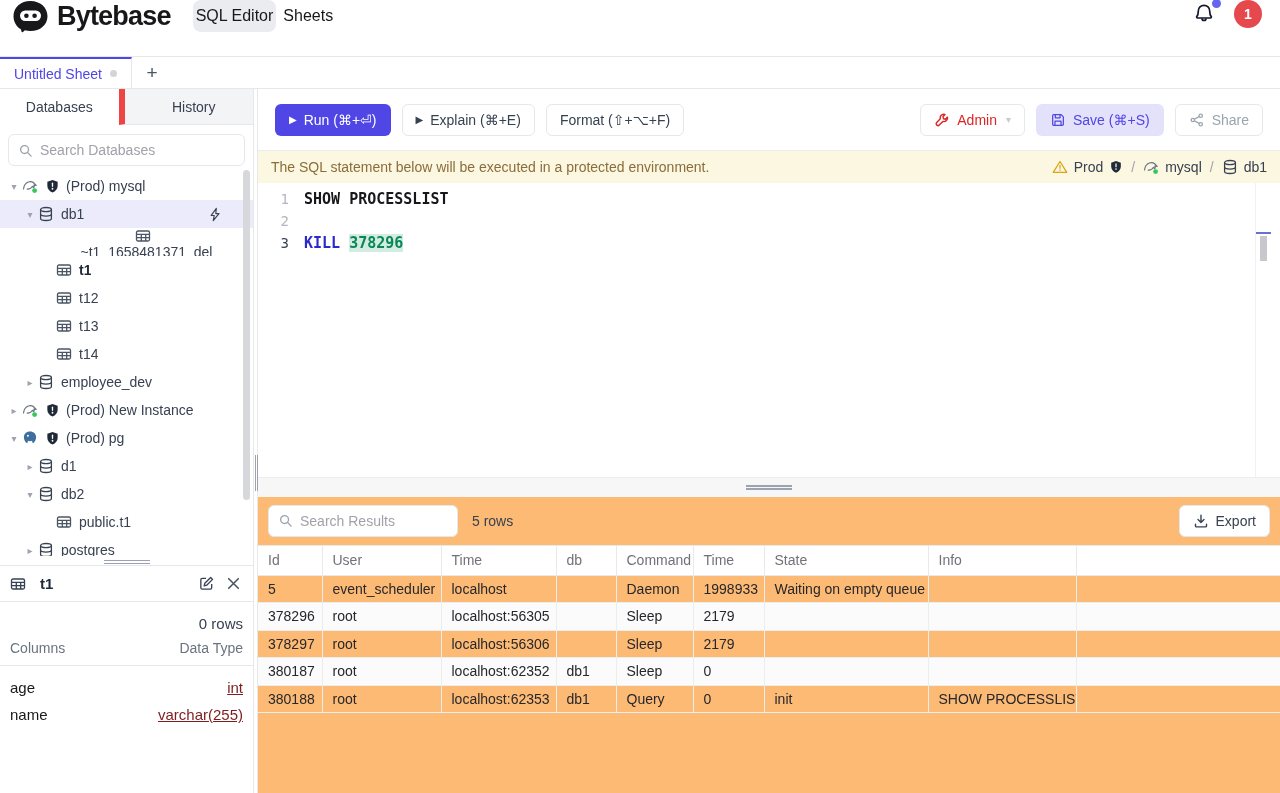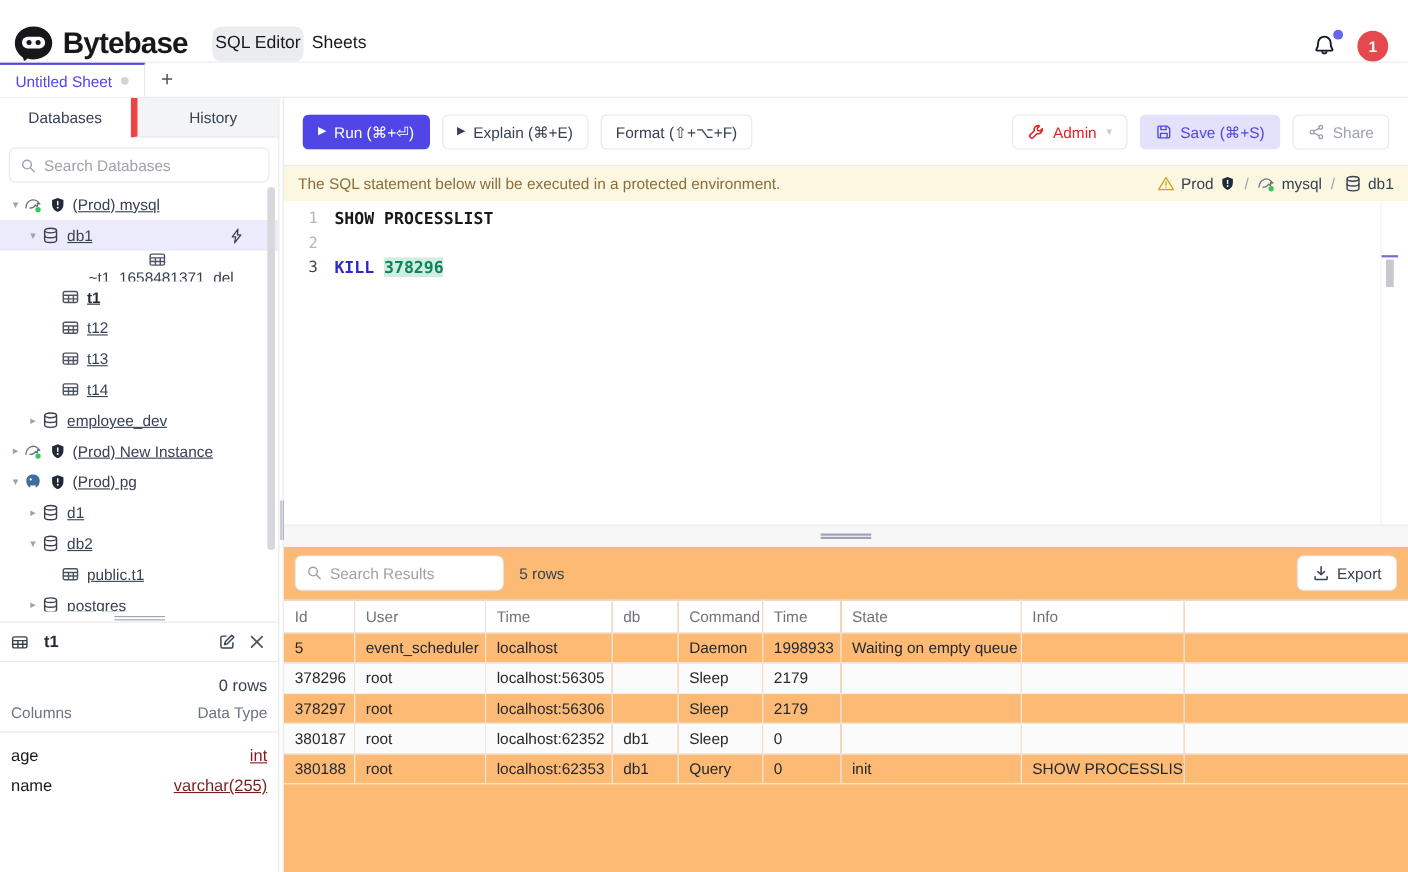--- a/index.html
+++ b/index.html
@@ -1,20 +1,20 @@
 <!DOCTYPE html>
 <html><head>
 <meta charset="utf-8">
 <style>
   * { margin:0; padding:0; box-sizing:border-box; }
   html,body { width:1280px; height:793px; overflow:hidden; background:#fff;
     font-family:"Liberation Sans", sans-serif; color:#1f2937; }
 
   
-  .topnav { height:57px; display:flex; align-items:flex-end; padding:0 18px 0 12px;
+  .topnav { height:57px; display:flex; align-items:flex-start; padding:0 18px 0 12px;
     border-bottom:1px solid #e5e7eb; background:#fff; }
   .brand { display:flex; align-items:center; gap:8px; }
   .brand-name { font-size:27px; font-weight:700; letter-spacing:-0.8px; color:#18181b; }
   .topnav-menu { display:flex; align-items:center; margin-left:22px; gap:4px; }
   .nav-item { font-size:16px; color:#18181b; padding:7px 3px; border-radius:8px; cursor:pointer; }
   .nav-item.active { background:#ebecef; }
   .topnav-right { margin-left:auto; display:flex; align-items:center; gap:16px; }
   .bell-wrap { position:relative; width:26px; height:26px; cursor:pointer; }
   .bell-dot { position:absolute; top:-2px; right:-3px; width:9px; height:9px; border-radius:50%; background:#6366f1; }
   .avatar { width:28px; height:28px; border-radius:50%; background:#e5484d; color:#fff;
@@ -52,21 +52,21 @@
 
   
   .tree { flex:1; overflow:hidden; position:relative; padding-top:2px; }
   .tree-row { display:flex; align-items:center; height:28px; font-size:14px; color:#374151; cursor:pointer; }
   .tree-row.selected { background:#ecebfb; }
   .caret { width:16px; flex:none; text-align:center; color:#9ca3af; font-size:10px; }
   .ticon { width:16px; height:16px; flex:none; margin-right:7px; display:inline-flex; }
   .ticon svg { width:16px; height:16px; }
   .shield-mini { width:15px; height:15px; flex:none; margin-right:6px; display:inline-flex; }
   .shield-mini svg { width:15px; height:15px; }
-  .tlabel { white-space:nowrap; overflow:hidden;text-decoration:underline; }
+  .tlabel { white-space:nowrap; overflow:hidden; }
   .tlabel.bold { font-weight:700; color:#1f2937; }
   .bolt { margin-left:auto; margin-right:30px; width:15px; height:15px; display:inline-flex; }
   .bolt svg { width:15px; height:15px; }
   .tree-scroll { position:absolute; top:0; right:3px; width:7px; height:330px; background:#d7d8db; border-radius:4px; }
 
   .h-divider { height:9px; flex:none; position:relative; }
   .h-handle { position:absolute; left:50%; top:2px; transform:translateX(-50%); width:46px; cursor:row-resize; }
   .h-handle i { display:block; height:1.5px; background:#9ca3af; margin:1.5px 0; }
 
   

